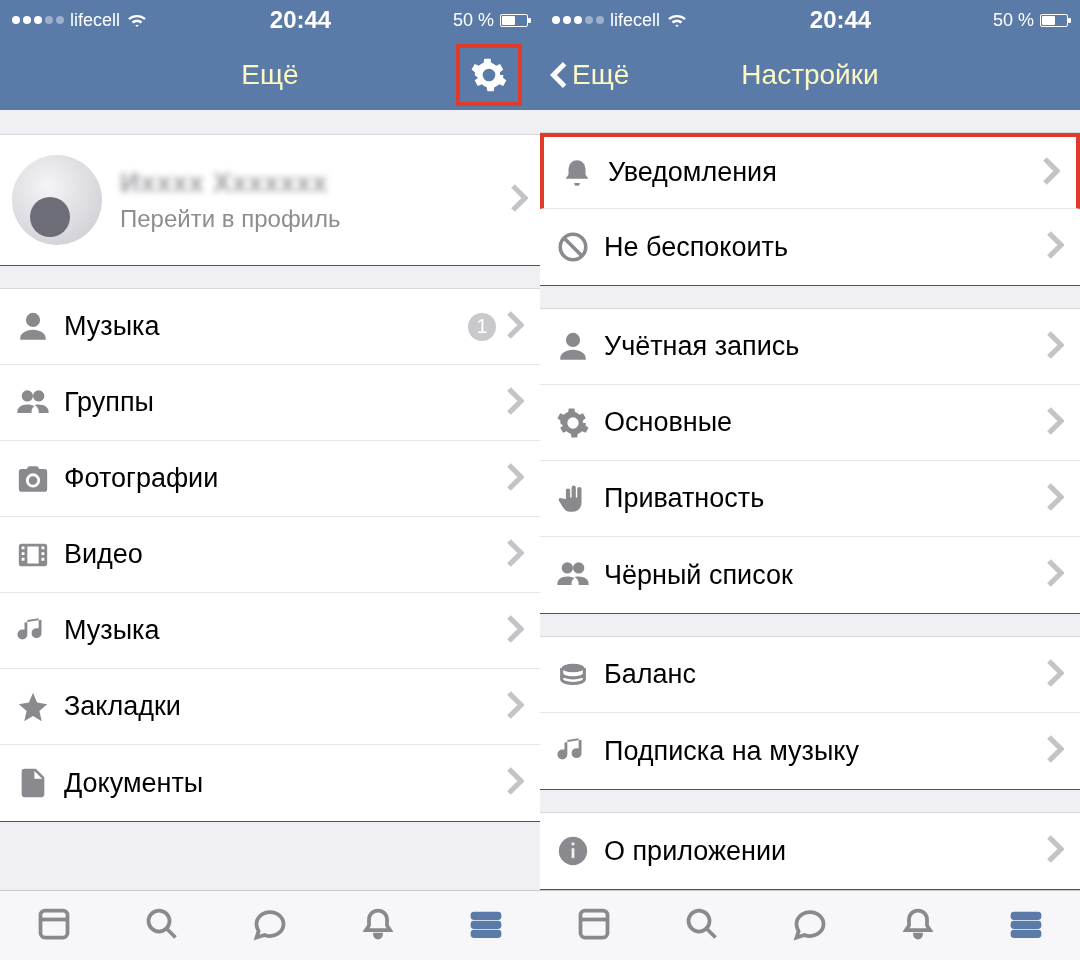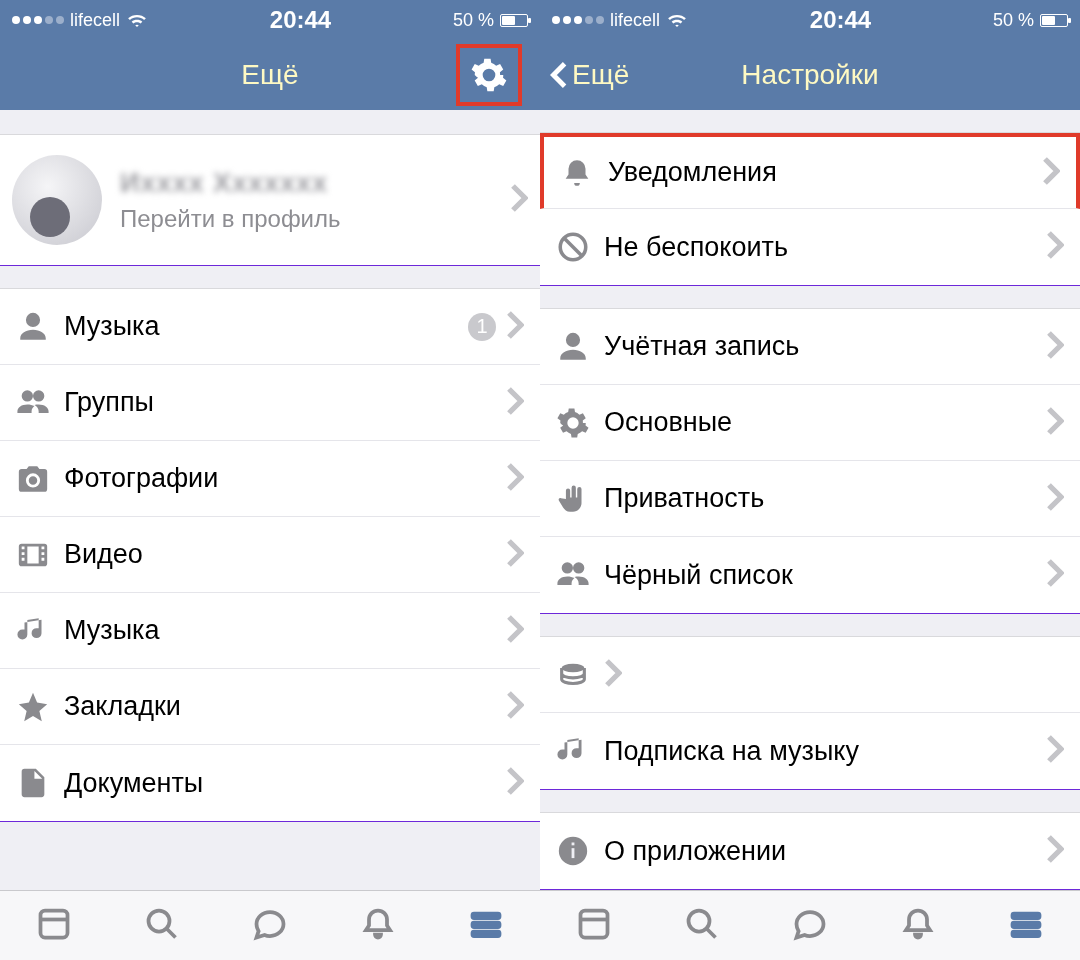--- a/index.html
+++ b/index.html
@@ -339,20 +339,21 @@
     </div>
 
     <div class="section">
       <div class="cell">
         <span class="icon">
             <svg viewBox="0 0 24 24">
               <ellipse cx="12" cy="7" rx="8" ry="3"></ellipse>
               <path d="M4 7v4c0 1.7 3.6 3 8 3s8-1.3 8-3V7M4 11v4c0 1.7 3.6 3 8 3s8-1.3 8-3v-4" fill="none" stroke="#8a8a8e" stroke-width="2.2"></path>
             </svg>
           </span>
+        <span class="lbl">Баланс</span>
         <span class="chev"><svg viewBox="0 0 12 20">
               <polyline points="2,2 10,10 2,18"></polyline>
             </svg></span>
       </div>
       <div class="cell">
         <span class="icon">
             <svg viewBox="0 0 24 24">
               <path d="M8 3v11.5A3.5 3.5 0 114.5 11H6V6l12-2v9.5A3.5 3.5 0 1114.5 10H16V3L8 4.3z"></path>
             </svg>
           </span>

